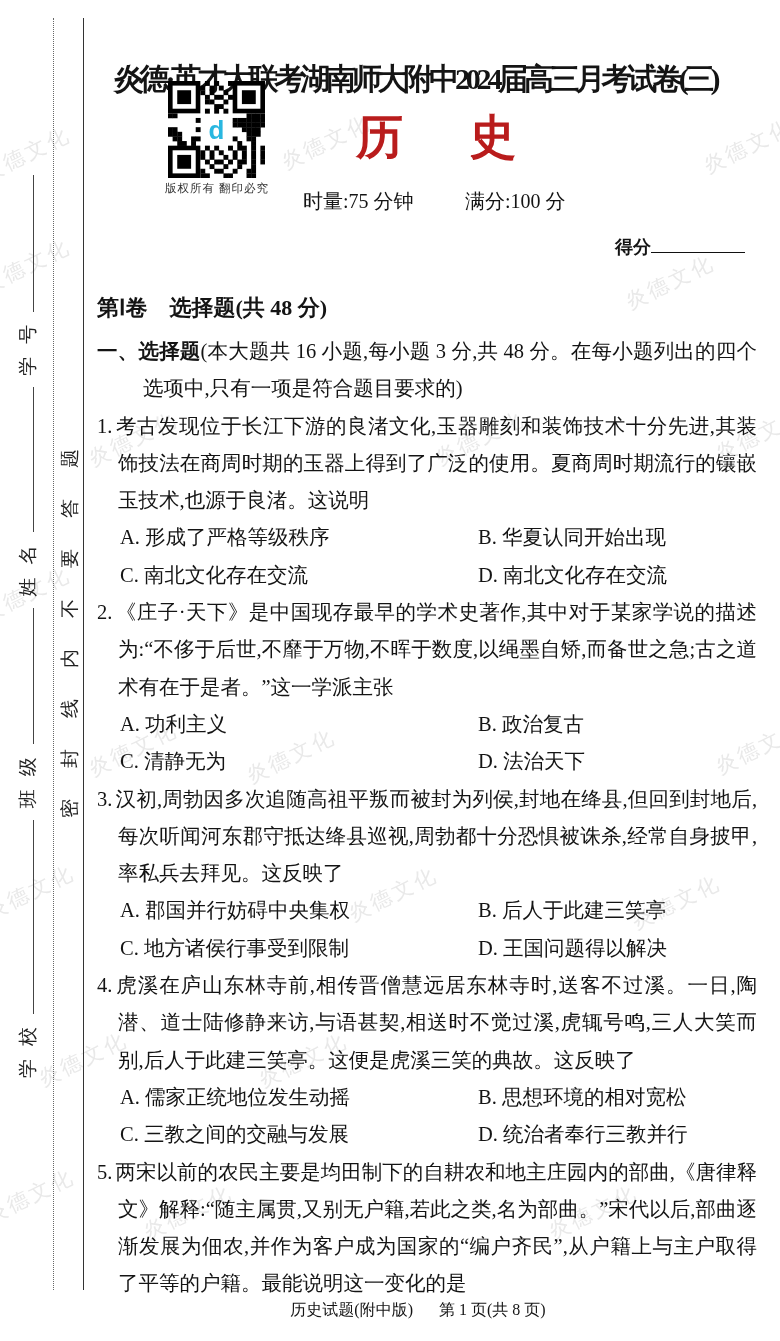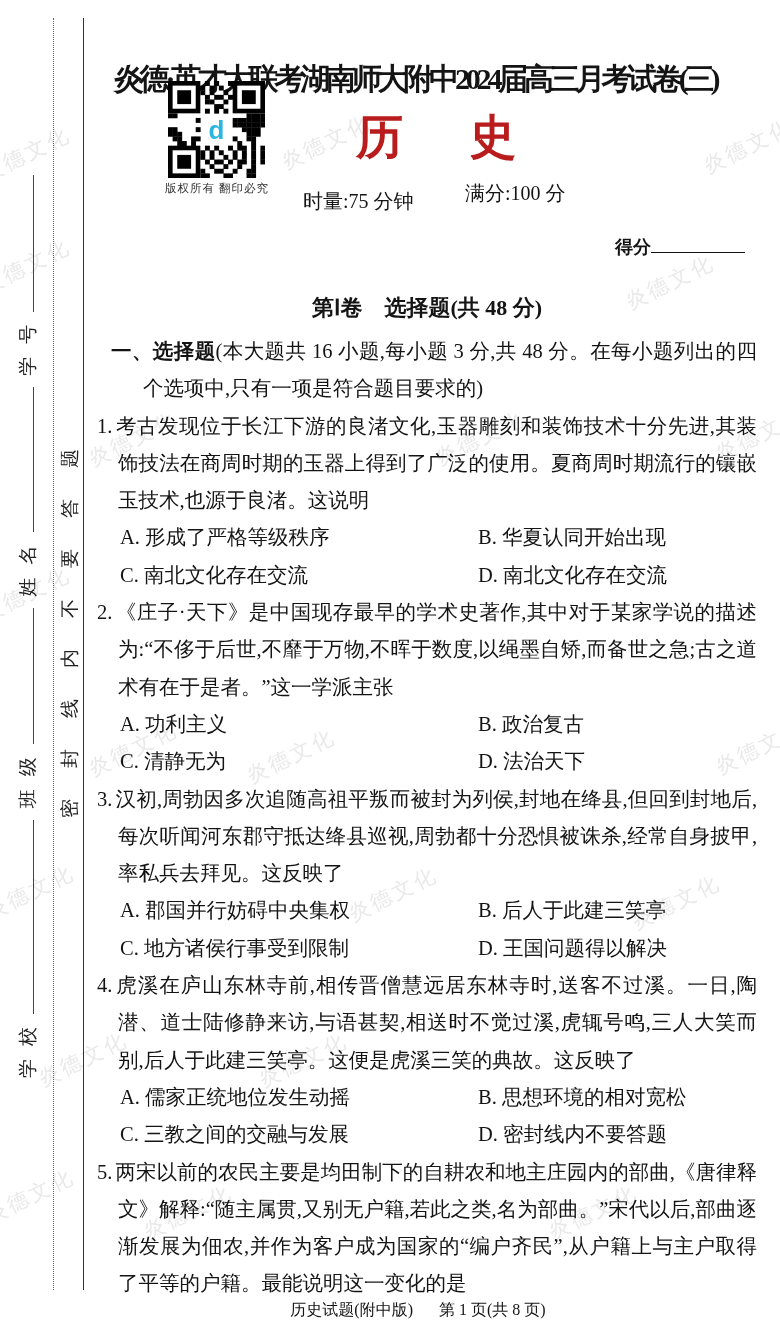--- a/index.html
+++ b/index.html
@@ -46,40 +46,40 @@
     position:absolute;left:153px;top:181px;width:128px;text-align:center;
     font-size:11.5px;letter-spacing:1px;color:#333;z-index:1;
     font-family:"Liberation Sans", sans-serif;
   }
   #subject-title{
     position:absolute;left:356px;top:106px;z-index:1;
     font-size:47px;font-weight:bold;letter-spacing:66px;white-space:nowrap;
     font-family:"Liberation Sans", sans-serif;color:#b91c1c;
   }
   #duration{position:absolute;left:303px;top:188px;font-size:20px;z-index:1;}
-  #full-score{position:absolute;left:465px;top:180px;font-size:20px;z-index:1;}
+  #full-score{position:absolute;left:465px;top:188px;font-size:20px;z-index:1;}
   #score-row{
     position:absolute;left:615px;top:233px;z-index:1;font-size:18px;font-weight:bold;
     font-family:"Liberation Sans", sans-serif;
   }
   #score-row .score-blank{
     display:inline-block;width:94px;height:19px;border-bottom:1.6px solid #111;
     vertical-align:baseline;
   }
   #part-heading{
-    position:absolute;left:97px;top:293px;width:660px;text-align:center;z-index:1;
+    position:absolute;left:97px;top:293px;width:660px;text-align:left;z-index:1;
     font-size:22px;font-weight:bold;
   }
   
   #content{
     position:absolute;left:97px;top:332px;width:660px;z-index:1;
     font-size:20.5px;line-height:37.3px;text-align:justify;
   }
   .instruction{padding-left:46px;text-indent:-46px;}
-  .instruction .lead{font-weight:bold;font-family:"Liberation Sans", sans-serif;margin-left:14px;}
+  .instruction .lead{font-weight:bold;font-family:"Liberation Sans", sans-serif;}
   .question{padding-left:21px;text-indent:-21px;}
   .qnum{margin-right:3px;}
   .optrow{position:relative;padding-left:23px;text-align:left;}
   .opt-right{position:absolute;left:381px;top:0;}
   
   #footer{
     position:absolute;left:0;right:0;top:1300px;text-align:center;z-index:1;
     font-size:16px;padding-left:56px;white-space:nowrap;
   }
   #footer .doc-label{margin-right:26px;}
@@ -307,21 +307,21 @@
 
     <div class="question">
       <span class="qnum">4.</span><span>虎溪在庐山东林寺前,相传晋僧慧远居东林寺时,送客不过溪。一日,陶潜、道士陆修静来访,与语甚契,相送时不觉过溪,虎辄号鸣,三人大笑而别,后人于此建三笑亭。这便是虎溪三笑的典故。这反映了</span>
     </div>
     <div class="optrow">
       <span>A. 儒家正统地位发生动摇</span>
       <span class="opt-right">B. 思想环境的相对宽松</span>
     </div>
     <div class="optrow">
       <span>C. 三教之间的交融与发展</span>
-      <span class="opt-right">D. 密封线内不要答题</span>
+      <span class="opt-right">D. 统治者奉行三教并行</span>
     </div>
 
     <div class="question">
       <span class="qnum">5.</span><span>两宋以前的农民主要是均田制下的自耕农和地主庄园内的部曲,《唐律释文》解释:“随主属贯,又别无户籍,若此之类,名为部曲。”宋代以后,部曲逐渐发展为佃农,并作为客户成为国家的“编户齐民”,从户籍上与主户取得了平等的户籍。最能说明这一变化的是</span>
     </div>
 
   </div>
 
   <div id="footer">
     <span class="doc-label">历史试题(附中版)</span><span>第 1 页(共 8 页)</span>

